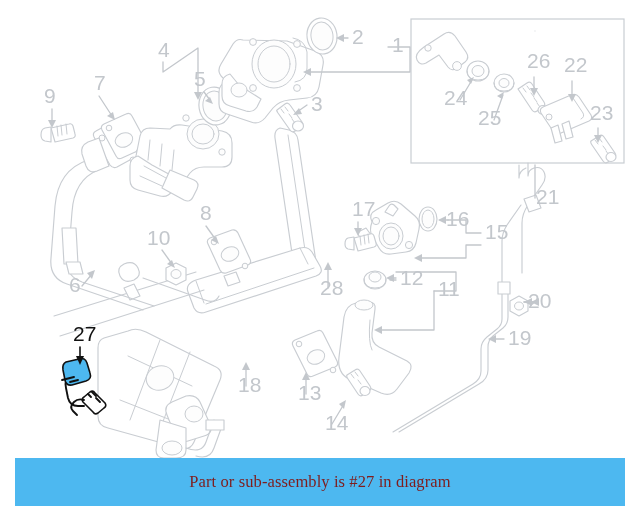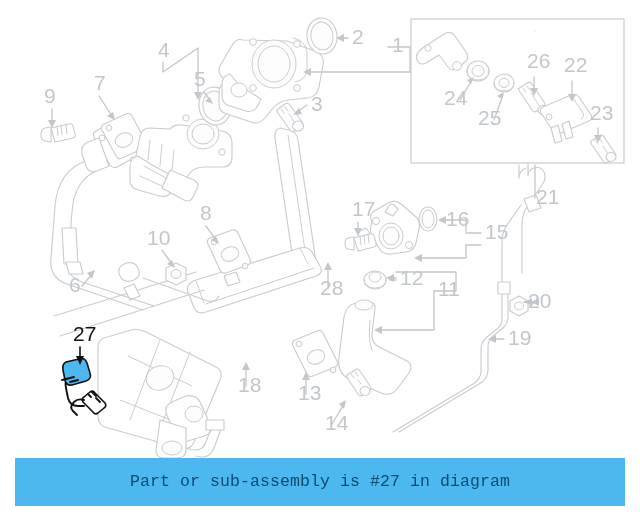--- a/index.html
+++ b/index.html
@@ -10,22 +10,22 @@
   }
   #stage{position:absolute;left:0;top:0;width:640px;height:512px;background:#fff;}
   #diagram{position:absolute;left:0;top:0;width:640px;height:460px;}
   .banner{
     position:absolute;left:15px;top:458px;width:610px;height:48px;
     background:#4db8f0;
     display:flex;flex-direction:column;align-items:center;justify-content:center;
     line-height:1.12;
   }
   .banner-line{
-    color:#0c4a6e;font-size:16.5px;letter-spacing:.1px;white-space:nowrap;
-    font-family:Liberation Mono, monospace;
+    color:#7f1d1d;font-size:16.5px;letter-spacing:.1px;white-space:nowrap;
+    font-family:Liberation Serif, serif;
   }
   svg{display:block;}
   .ln{fill:none;stroke:#c9cdd2;stroke-width:1.15;stroke-linejoin:round;stroke-linecap:round;}
   .ln2{fill:none;stroke:#c9cdd2;stroke-width:1;stroke-linejoin:round;stroke-linecap:round;}
   .fillw{fill:#ffffff;stroke:#c9cdd2;stroke-width:1.15;stroke-linejoin:round;stroke-linecap:round;}
   .fillw2{fill:#fdfdfd;stroke:#c9cdd2;stroke-width:1;stroke-linejoin:round;}
   .leader{fill:none;stroke:#c3c7cc;stroke-width:1.3;stroke-linecap:round;stroke-linejoin:round;}
   .boxline{fill:none;stroke:#c9cdd2;stroke-width:1.2;}
   .lbl{fill:#c3c7cc;font-family:"Liberation Sans", sans-serif;font-size:21px;}
   .lbl-hl{fill:#111111;font-family:"Liberation Sans", sans-serif;font-size:21px;}

